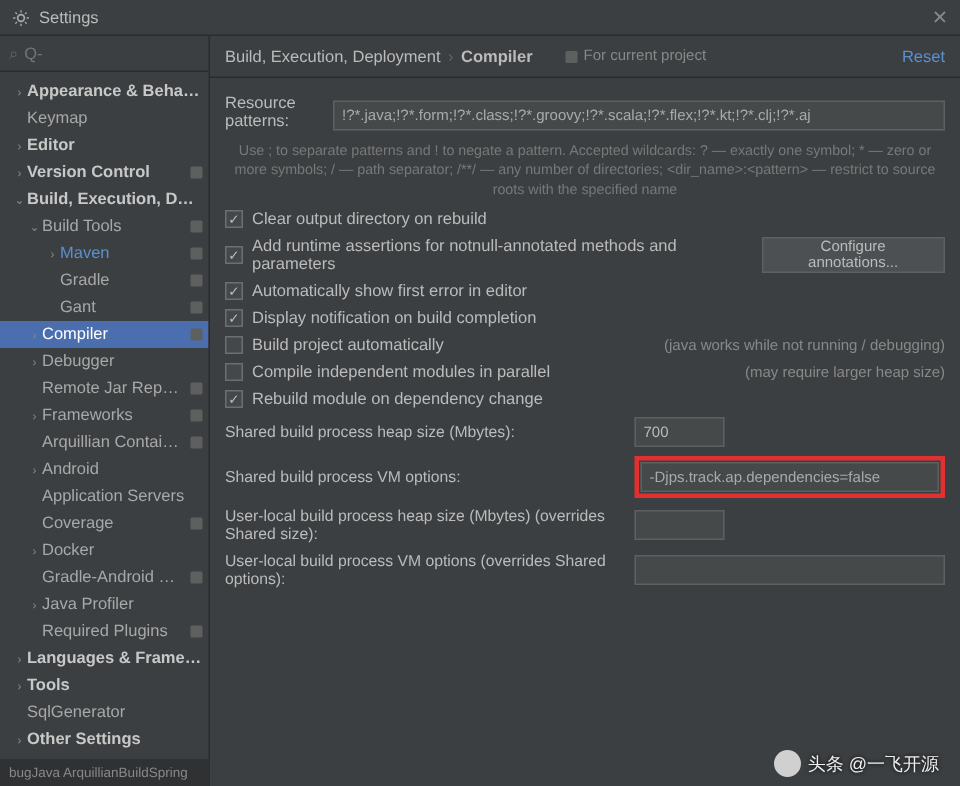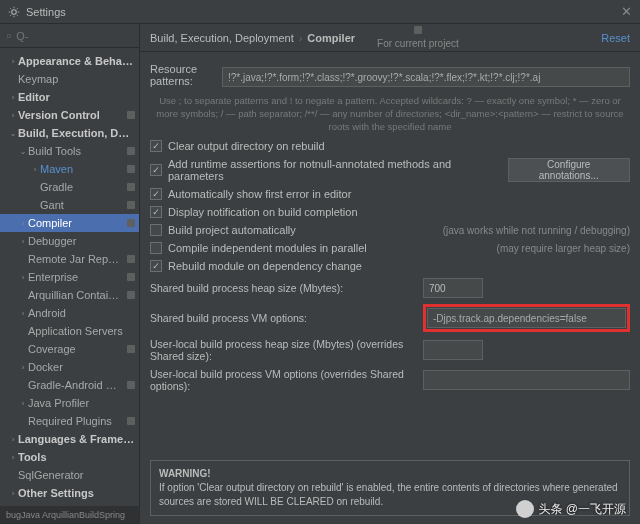--- a/index.html
+++ b/index.html
@@ -22,21 +22,21 @@
 .tree-item.d1 { padding-left:18px; }
 .tree-item.d2 { padding-left:30px; }
 .tree-item.bold > .label { font-weight:bold; color:#c8c8c8; }
 .tree-item.blue > .label { color:#5890d0; }
 .content { flex:1; display:flex; flex-direction:column; overflow:hidden; }
 .header { height:28px; display:flex; align-items:center; padding:0 10px; border-bottom:1px solid #2b2b2b; }
 .breadcrumb { flex:1; display:flex; align-items:center; gap:5px; font-size:11px; }
 .breadcrumb .bc-item { color:#bbbbbb; }
 .breadcrumb .bc-item.last { font-weight:bold; }
 .breadcrumb .sep { color:#666; }
-.for-proj { display:flex; align-items:center; gap:4px; color:#888; font-size:10px;flex-direction:column; }
+.for-proj { display:flex; align-items:center; gap:4px; color:#888; font-size:10px; }
 .reset { color:#5890d0; cursor:pointer; }
 .body { flex:1; padding:8px 10px; overflow:hidden; display:flex; flex-direction:column; }
 .row { display:flex; align-items:flex-end; margin-bottom:6px; gap:6px; }
 .row .lbl { width:66px; color:#bbbbbb; padding-top:3px; }
 .row .fld { flex:1; }
 .textfield { background:#45494a; border:1px solid #5e6060; color:#aaa; padding:2px 5px; font-size:10px; width:100%; height:20px; }
 .hint { color:#787878; font-size:9.5px; line-height:1.35; text-align:center; padding:2px 0 4px 0; }
 .checkrow { display:flex; align-items:center; padding:3px 0; gap:6px; }
 .chk { width:12px; height:12px; border:1px solid #6e6e6e; background:#43494a; display:inline-flex; align-items:center; justify-content:center; flex-shrink:0; }
 .chk.on::after { content:"✓"; color:#bbbbbb; font-size:9px; line-height:1; }
@@ -123,21 +123,21 @@
           <span class="chev">›</span>
           <span class="label">Debugger</span>
         </div>
         <div class="tree-item d1">
           <span class="chev"></span>
           <span class="label">Remote Jar Repositories</span>
           <span class="badge"></span>
         </div>
         <div class="tree-item d1">
           <span class="chev">›</span>
-          <span class="label">Enterprise</span>
+          <span class="label">Frameworks</span>
           <span class="badge"></span>
         </div>
         <div class="tree-item d1">
           <span class="chev"></span>
           <span class="label">Arquillian Containers</span>
           <span class="badge"></span>
         </div>
         <div class="tree-item d1">
           <span class="chev">›</span>
           <span class="label">Android</span>
@@ -257,24 +257,20 @@
           <div class="formrow">
             <div class="flbl">User-local build process heap size (Mbytes) (overrides Shared size):</div>
             <div class="fval"><input class="numfield" style=""></div>
           </div>
           <div class="formrow">
             <div class="flbl">User-local build process VM options (overrides Shared options):</div>
             <div class="fval"><input class="textfield" style=""></div>
           </div>
         </div>
 
-      <div class="warning">
-        <div class="wt">WARNING!</div>
-        <div>If option 'Clear output directory on rebuild' is enabled, the entire contents of directories where generated sources are stored WILL BE CLEARED on rebuild.</div>
-      </div>
     </div>
   </div>
 </div>
 
 <div class="bottombar">
   <span>bug</span>
   <span>Java Arquillian</span>
   <span>Build</span>
   <span>Spring</span>
 </div>

